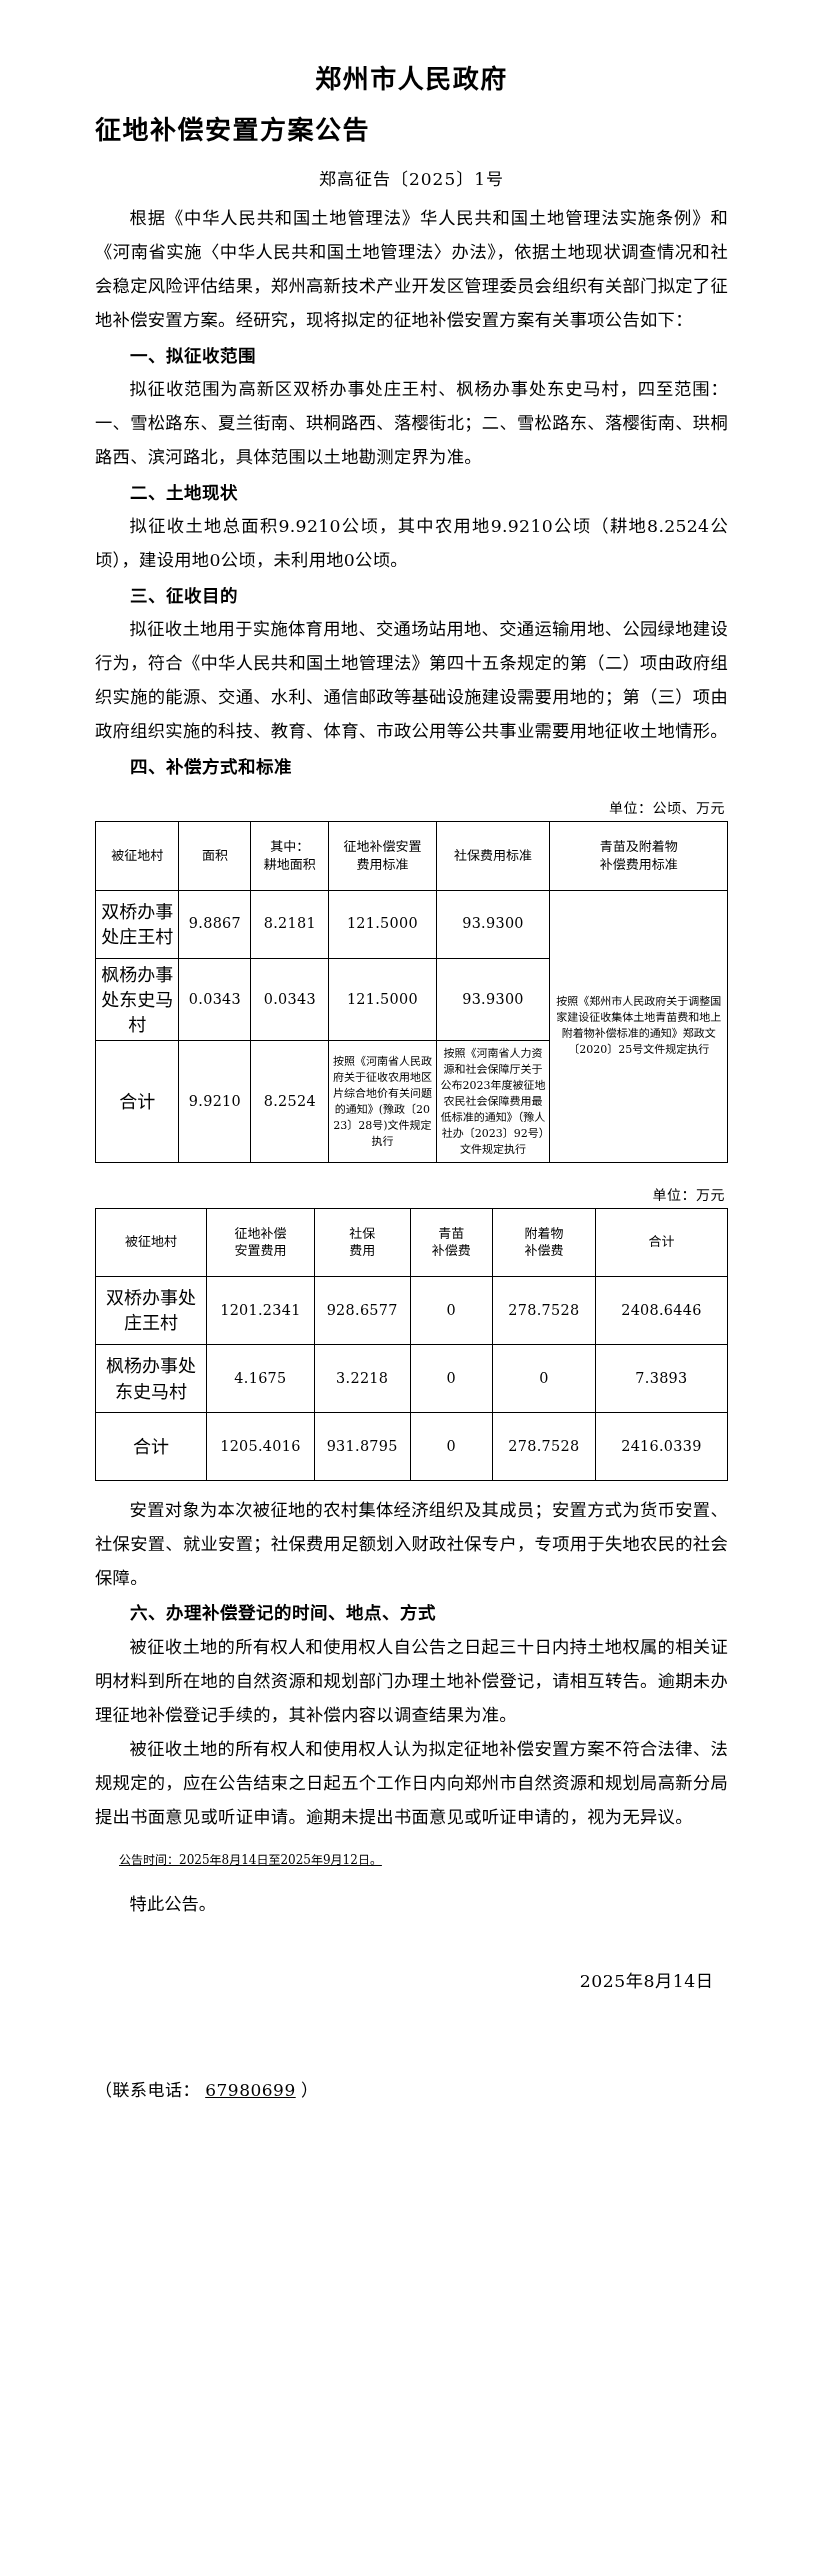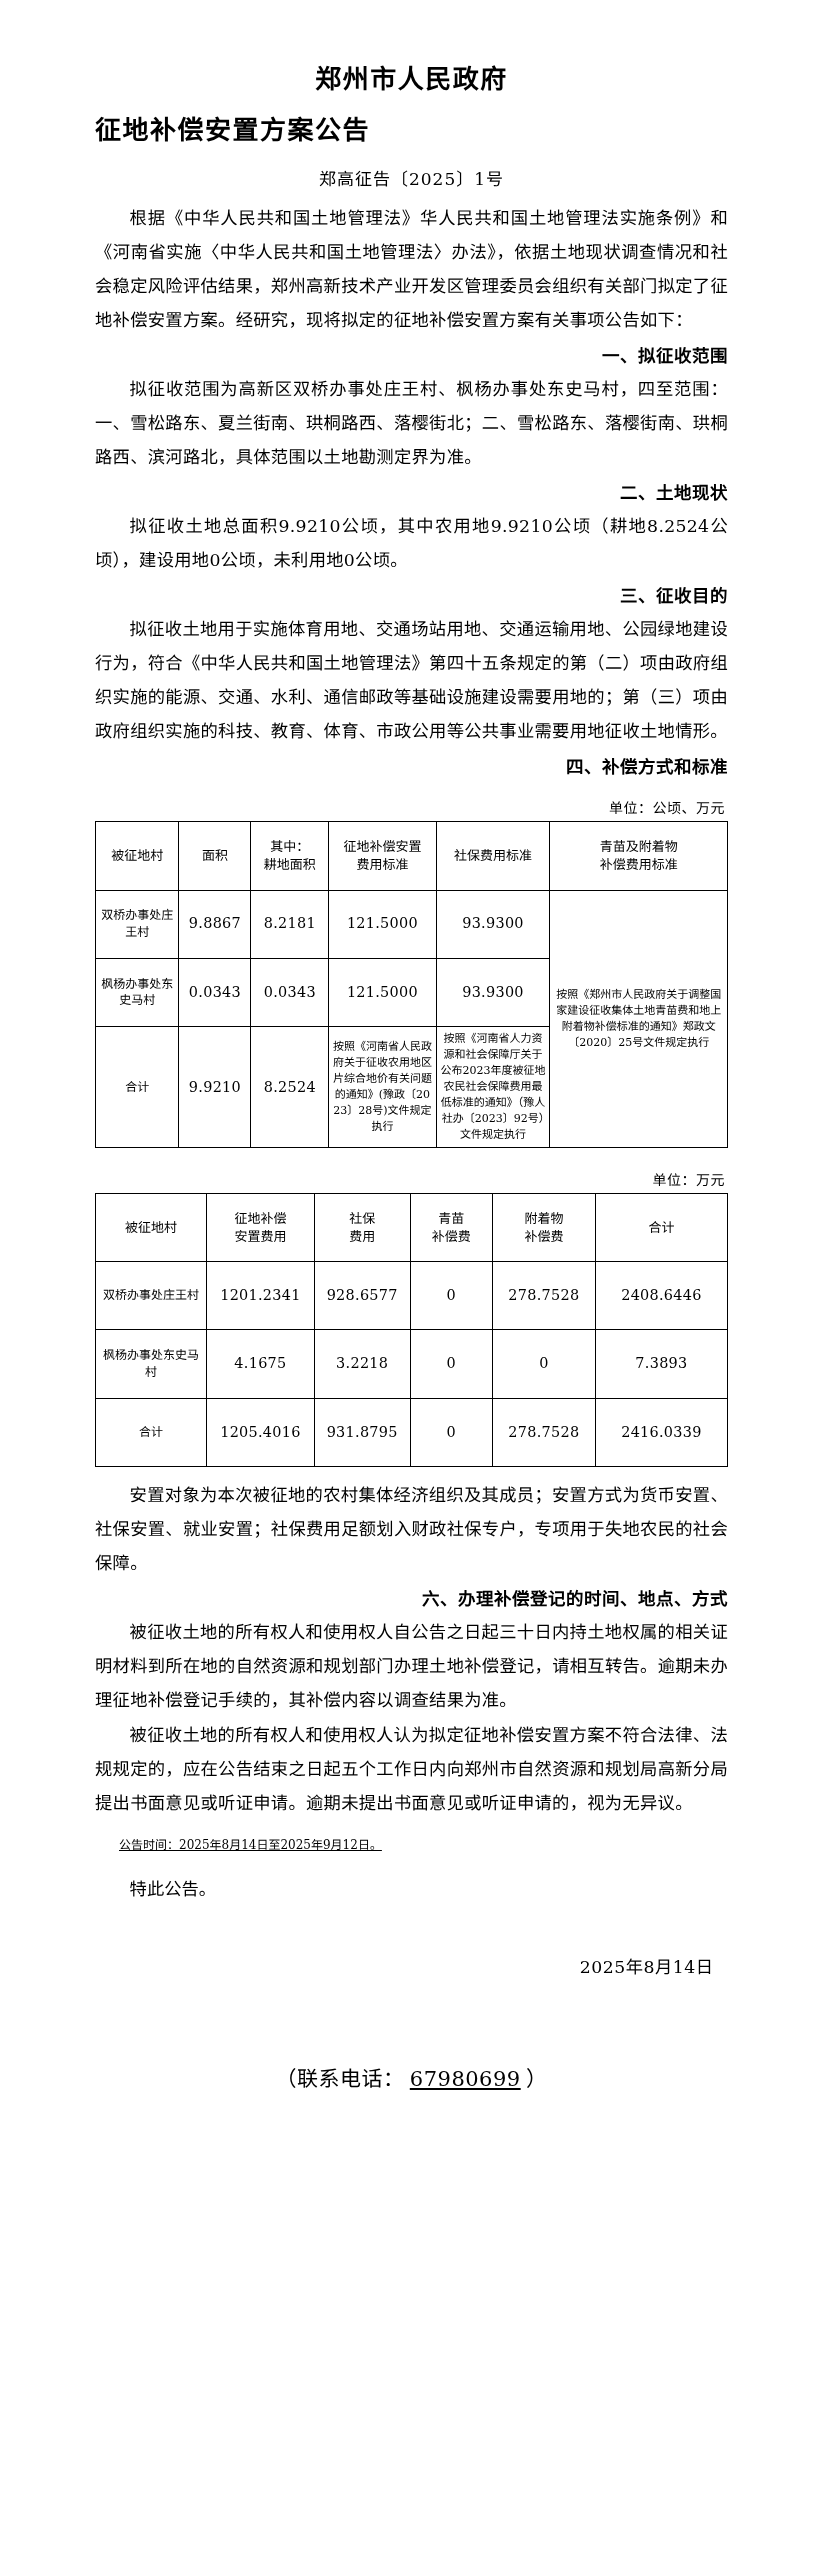--- a/index.html
+++ b/index.html
@@ -60,21 +60,20 @@
     letter-spacing: 0.3px;
   }
   h2.section-head {
     font-family: "DejaVu Sans", "Liberation Sans", sans-serif;
     font-weight: bold;
     font-size: 17.5px;
     line-height: 1.96;
     text-indent: 2em;
     margin: 0;
     letter-spacing: 0.5px;
-    text-align: right;
   }
 
   
   .unit-caption {
     font-size: 14px;
     text-align: right;
     margin: 13.4px 3.1px 4.1px 0;
     letter-spacing: 0.5px;
   }
   .unit-caption.second {
@@ -111,21 +110,21 @@
     font-size: 11px;
     line-height: 1.46;
     padding: 4.1px 3.1px;
     letter-spacing: 0px;
   }
   table.ct td.num {
     font-size: 14.4px;
     letter-spacing: 0.3px;
   }
   table.ct td.village {
-    font-size: 12px;
+    font-size: 18px;
     line-height: 1.4;
   }
   .t1 col.c1 { width: 13.2%; }
   .t1 col.c2 { width: 11.4%; }
   .t1 col.c3 { width: 12.3%; }
   .t1 col.c4 { width: 17.0%; }
   .t1 col.c5 { width: 18.0%; }
   .t1 col.c6 { width: 28.1%; }
 
   .t2 col.d1 { width: 17.6%; }
@@ -154,22 +153,22 @@
     margin: 15.5px 0 0 0;
   }
   p.sign-date {
     font-size: 17.3px;
     line-height: 1.96;
     text-align: right;
     margin: 44px 14.4px 0 0;
     letter-spacing: 0.5px;
   }
   p.contact {
-    font-size: 21px;
-    text-align: center;
+    font-size: 17px;
+    text-align: left;
     margin: 77px 0 0 0;
     letter-spacing: 0.5px;
   }
   .contact .phone {
     text-decoration: underline;
     padding: 0 5.2px;
     letter-spacing: 0.5px;
   }
   .spacer-sm { height: 9.3px; }
 </style>

